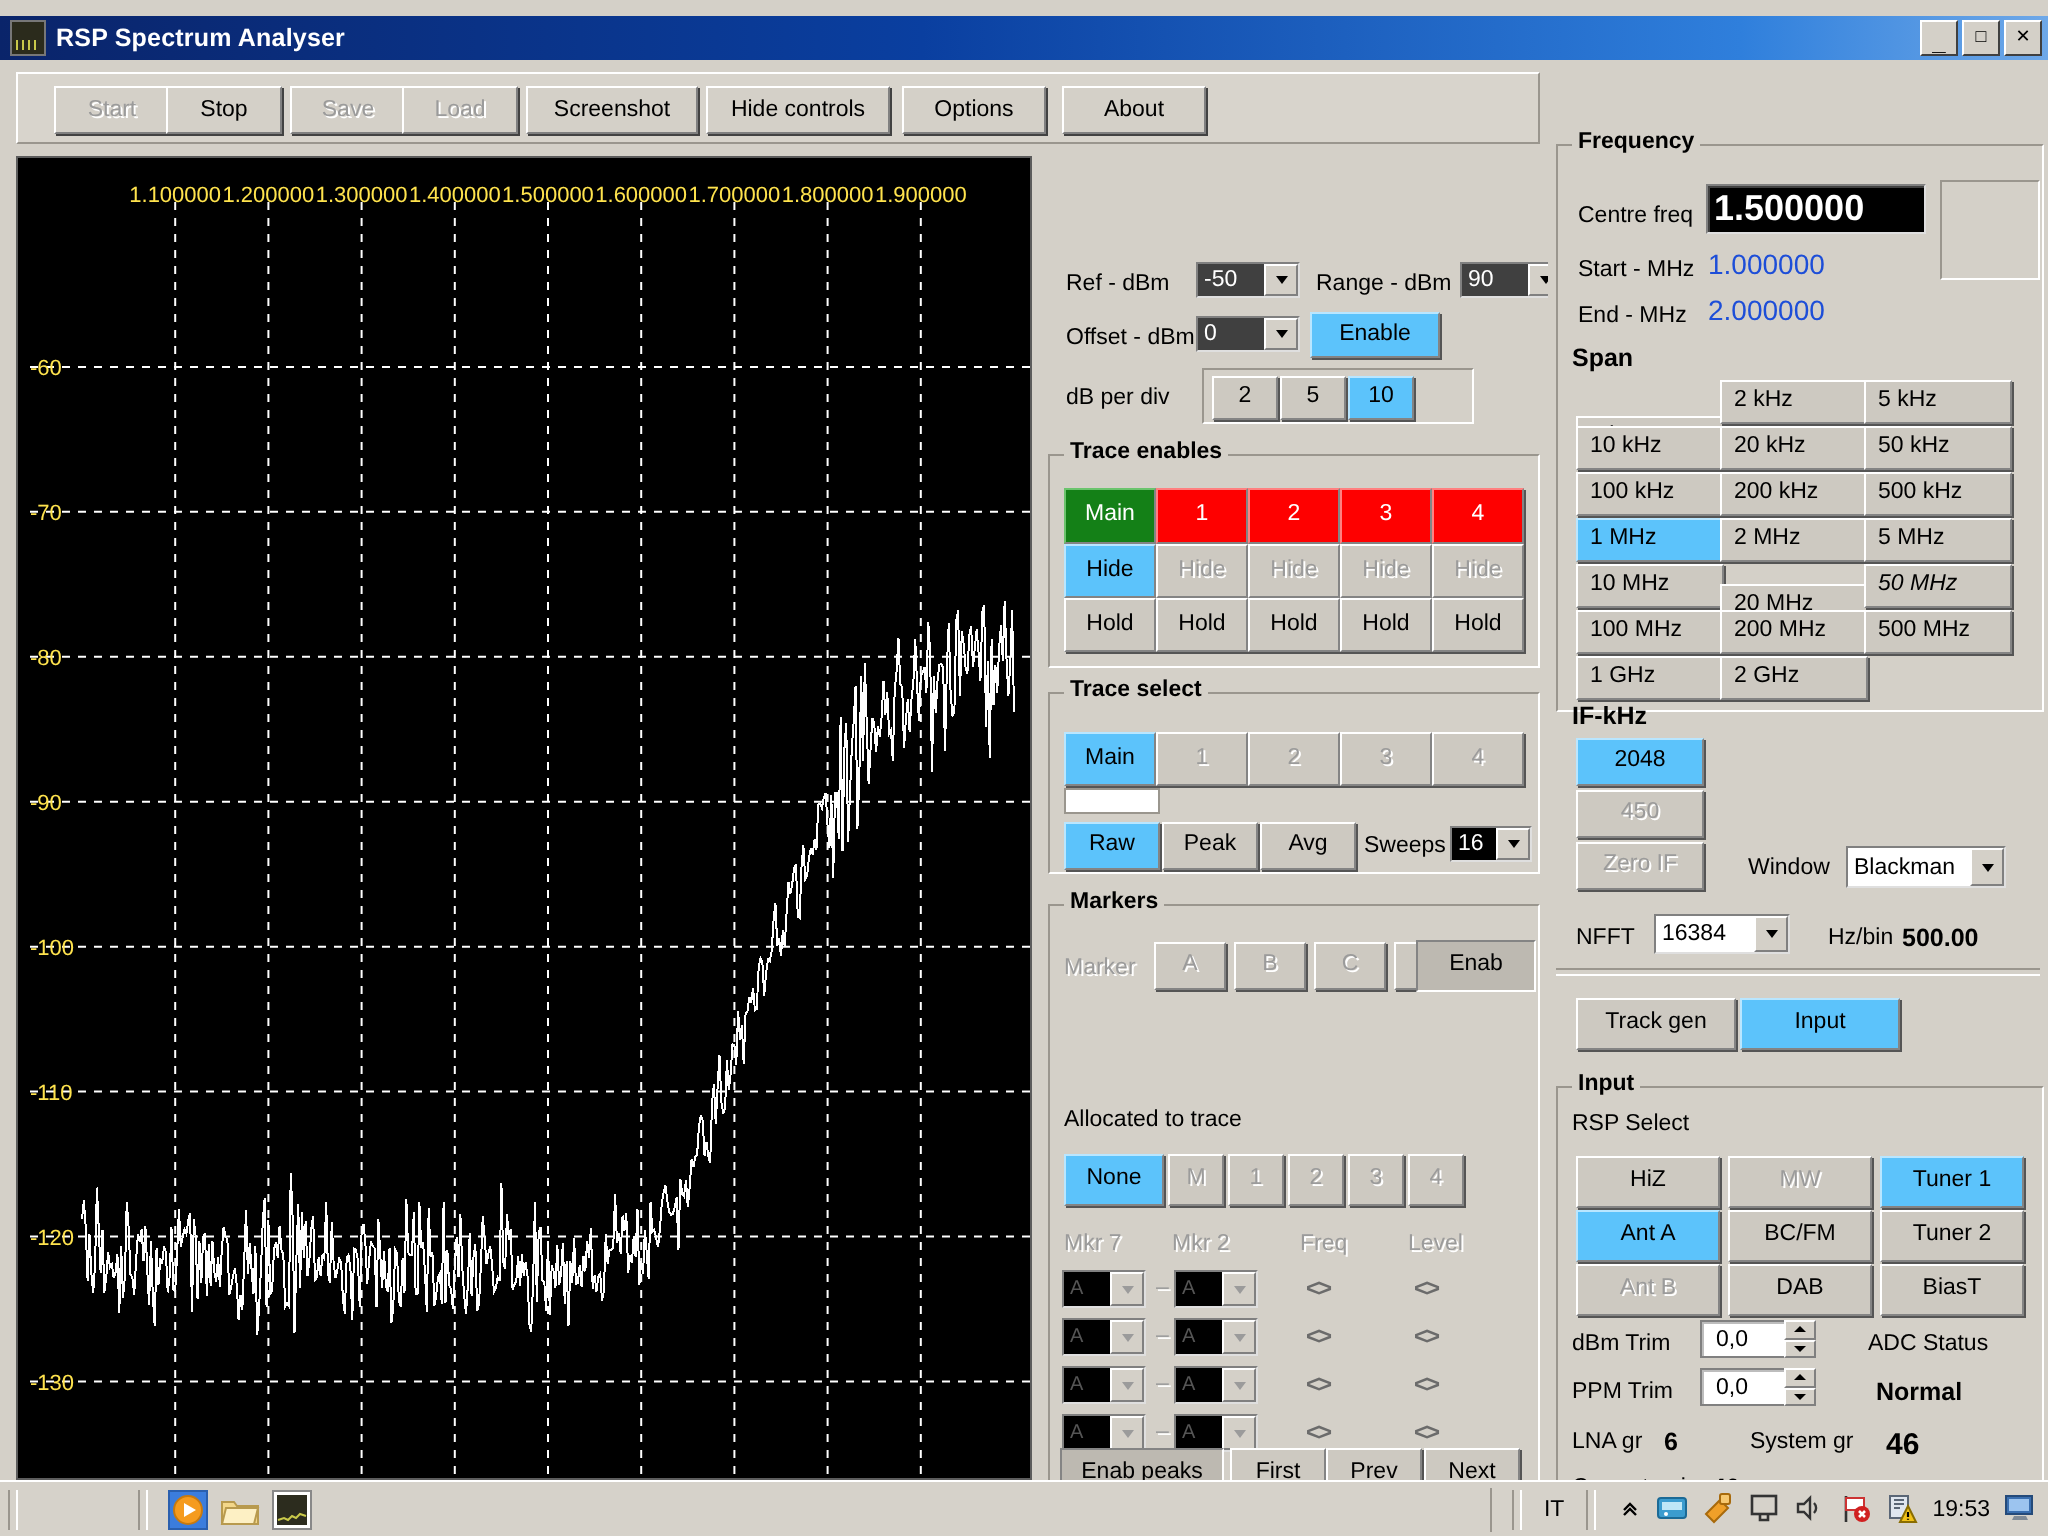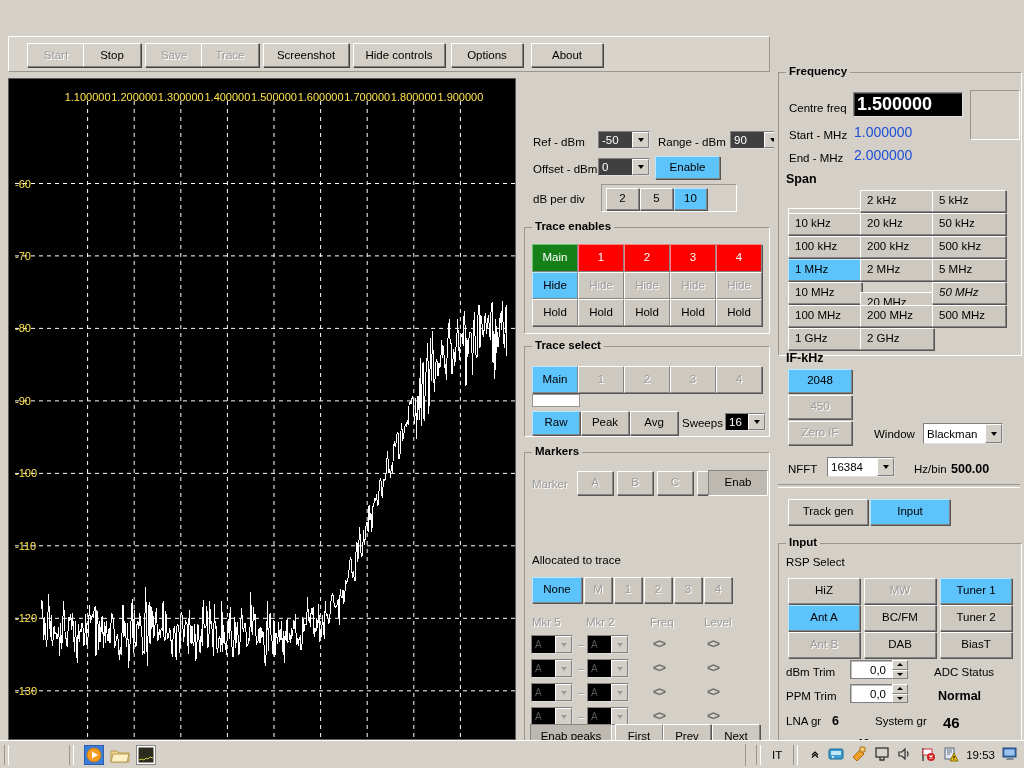--- a/index.html
+++ b/index.html
@@ -126,21 +126,21 @@
     display:flex;align-items:center;justify-content:center;
   }
   .combo .carrow i{
     display:block;width:0;height:0;border-left:3px solid transparent;border-right:3px solid transparent;
     border-top:4px solid #000;
   }
   .combo.dis .carrow i{border-top-color:#9b9b9b;}
 
   .spin{position:absolute;display:flex;box-sizing:border-box;}
   .spin .sval{
-    flex:1;background:#fff;color:#000;font-size:11.5px;display:flex;align-items:center;padding-left:19px;
+    flex:1;background:#fff;color:#000;font-size:11.5px;display:flex;align-items:center;padding-left:7px;
     border:1px solid #808080;border-right:none;box-shadow:inset 1px 1px 0 #bdbdbd;
   }
   .spin .sbtns{width:16px;display:flex;flex-direction:column;}
   .spin .sbtns div{
     flex:1;background:#d4d0c8;
     border-top:1px solid #fff;border-left:1px solid #fff;
     border-right:1px solid #808080;border-bottom:1px solid #808080;
     display:flex;align-items:center;justify-content:center;
   }
   .spin .sbtns div i{display:block;width:0;height:0;border-left:3px solid transparent;border-right:3px solid transparent;}
@@ -161,28 +161,43 @@
   .qicon{width:20px;height:20px;position:relative;}
   .tray{margin-left:auto;display:flex;align-items:center;height:22px;gap:7px;padding:0 6px;
     border-left:1px solid #9a968e;}
   .tray .tclock{font-size:11.5px;color:#000;}
 </style>
 </head>
 <body>
 
 <div id="app">
 
+  <div class="titlebar">
+    <div class="tb-icon"></div>
+    <div class="tb-title">RSP Spectrum Analyser</div>
+    <div class="tb-buttons">
+      <div class="tb-btn min">
+          <span>_</span>
+        </div>
+      <div class="tb-btn">
+          <span>□</span>
+        </div>
+      <div class="tb-btn">
+          <span>✕</span>
+        </div>
+    </div>
+  </div>
 
   <div class="client">
 
     <div class="toolbar" id="toolbar">
         <div class="tbtn dis" style="left: 18px; width: 56px;"><span>Start</span></div>
         <div class="tbtn" style="left: 74px; width: 56px;"><span>Stop</span></div>
         <div class="tbtn dis" style="left: 136px; width: 56px;"><span>Save</span></div>
-        <div class="tbtn dis" style="left: 192px; width: 56px;"><span>Trace</span></div>
+        <div class="tbtn dis" style="left: 192px; width: 56px;"><span>Load</span></div>
         <div class="tbtn" style="left: 254px; width: 84px;"><span>Screenshot</span></div>
         <div class="tbtn" style="left: 344px; width: 90px;"><span>Hide controls</span></div>
         <div class="tbtn" style="left: 442px; width: 70px;"><span>Options</span></div>
         <div class="tbtn" style="left: 522px; width: 70px;"><span>About</span></div>
       </div>
 
     <div class="plotframe">
       <svg class="plot" id="plot" viewBox="0 0 506 660" preserveAspectRatio="none">
           <rect x="0" y="0" width="506" height="660" fill="#000000"></rect>
           <g>
@@ -391,21 +406,21 @@
           <div class="btn dis" style="left: 122px; top: 499px; width: 26px; height: 24px;">
             <span>2</span>
           </div>
           <div class="btn dis" style="left: 152px; top: 499px; width: 26px; height: 24px;">
             <span>3</span>
           </div>
           <div class="btn dis" style="left: 182px; top: 499px; width: 26px; height: 24px;">
             <span>4</span>
           </div>
         </div>
-      <div class="lbl dis" style="left:10px;top:538px;">Mkr 5</div>
+      <div class="lbl dis" style="left:10px;top:538px;">Mkr 7</div>
       <div class="lbl dis" style="left:64px;top:538px;">Mkr 2</div>
       <div class="lbl dis" style="left:128px;top:538px;">Freq</div>
       <div class="lbl dis" style="left:182px;top:538px;">Level</div>
       <div id="marker-rows">
           <div class="combo dis" style="left: 9px; top: 557px; width: 42px; height: 19px;">
             <div class="cval dark" style="color: rgb(85, 85, 85); font-size: 10px;">A</div>
             <div class="carrow">
               <i style="border-top-color: rgb(155, 155, 155);"></i>
             </div>
           </div>

